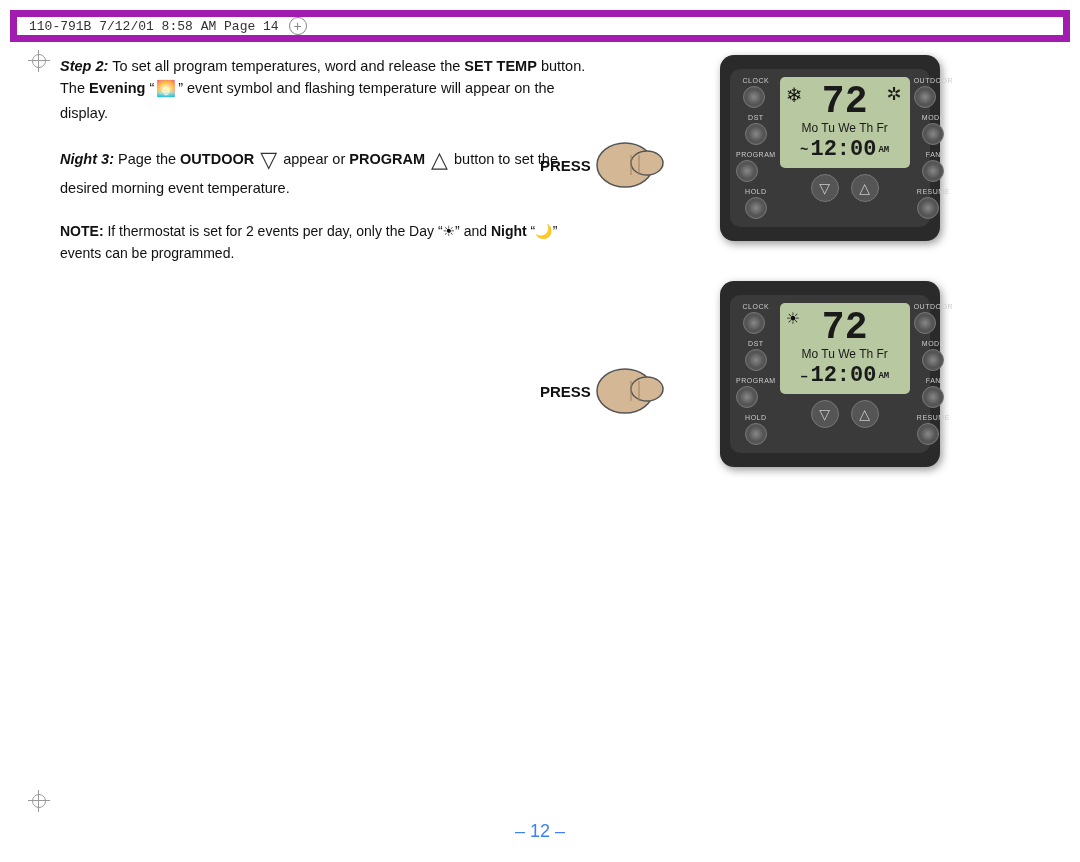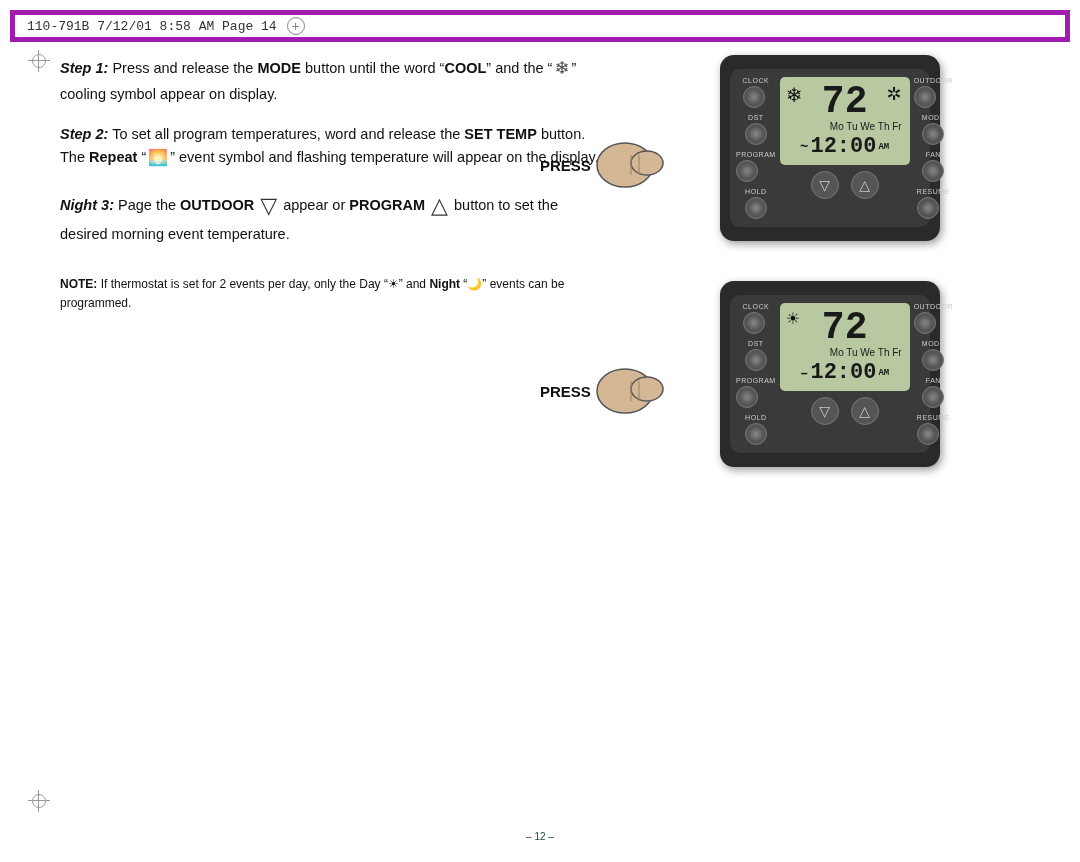--- a/index.html
+++ b/index.html
@@ -14,21 +14,21 @@
       overflow: hidden;
     }
 
     
     .header-bar {
       position: absolute;
       top: 10px;
       left: 10px;
       right: 10px;
       height: 32px;
-      border: 5px solid #a21caf;
+      border: 7px solid #a21caf;
       display: flex;
       align-items: center;
       padding: 0 12px;
       text-align: center;
     }
     .header-text {
       font-size: 13px;
       color: #333;
       font-family: 'Courier New', monospace;
     }
@@ -90,22 +90,22 @@
     }
     .bold-text { font-weight: bold; }
     .inline-icon {
       display: inline-block;
       vertical-align: middle;
       margin: 0 2px;
     }
 
     
     .note-block {
-      margin-top: 30px;
-      font-size: 12px;
+      margin-top: 22px;
+      font-size: 14px;
       line-height: 1.55;
     }
     .note-label { font-weight: bold; }
 
     
     .thermostat {
       background: #2a2a2a;
       border-radius: 14px;
       padding: 14px 10px 14px 10px;
       width: 220px;
@@ -137,23 +137,23 @@
       line-height: 1;
     }
     .thermo-star {
       font-size: 18px;
       color: #1a1a1a;
       position: absolute;
       top: 6px;
       right: 8px;
     }
     .thermo-days {
-      font-size: 10px;
+      font-size: 12px;
       color: #1a1a1a;
-      text-align: right;
+      text-align: center;
       margin-bottom: 2px;
     }
     .thermo-time {
       font-size: 22px;
       font-weight: bold;
       color: #1a1a1a;
       font-family: 'Courier New', monospace;
       display: flex;
       align-items: center;
       justify-content: center;
@@ -246,22 +246,22 @@
       margin-right: 6px;
       font-family: Arial, sans-serif;
     }
 
     
     .page-number {
       position: absolute;
       bottom: 20px;
       left: 50%;
       transform: translateX(-50%);
-      font-size: 10px;
-      color: #14532d;
+      font-size: 18px;
+      color: #3b82f6;
     }
 
     
     .icon-snowflake { color: #444; }
 
     
     .thermo-screen2 {
       background: #b8c8a0;
       border-radius: 5px;
       padding: 6px 8px;
@@ -304,28 +304,24 @@
     <div style="position:absolute;top:10px;left:0;width:22px;height:1px;background:#999;"></div>
     <div style="position:absolute;top:0;left:10px;width:1px;height:22px;background:#999;"></div>
     <div style="position:absolute;top:4px;left:4px;width:14px;height:14px;border-radius:50%;border:1px solid #999;"></div>
   </div>
 </div>
 
 <div class="main-content">
 
   <div class="text-column">
 
-    <div class="step-block">
-      <span class="step-label">Step 1:</span>
-      <span>Press and release the </span><span class="bold-text">MODE</span><span> button until the word “</span><span class="bold-text">COOL</span><span>” and the “</span><span class="inline-icon icon-snowflake" style="font-size:18px;">❄</span><span>” cooling symbol appear on display.</span>
-    </div>
 
     <div class="step-block">
       <span class="step-label">Step 2:</span>
-      <span>To set all program temperatures, word and release the </span><span class="bold-text">SET TEMP</span><span> button. The </span><span class="bold-text">Repeat</span><span> “</span><span class="inline-icon" style="font-size:16px;">🌅</span><span>” event symbol and flashing temperature will appear on the display.</span>
+      <span>To set all program temperatures, word and release the </span><span class="bold-text">SET TEMP</span><span> button. The </span><span class="bold-text">Evening</span><span> “</span><span class="inline-icon" style="font-size:16px;">🌅</span><span>” event symbol and flashing temperature will appear on the display.</span>
     </div>
 
     <div class="step-block">
       <span class="step-label">Night 3:</span>
       <span>Page the </span><span class="bold-text">OUTDOOR</span>
       <span class="inline-icon" style="font-size:22px;color:#333;">▽</span>
       <span> appear or </span><span class="bold-text">PROGRAM</span>
       <span class="inline-icon" style="font-size:22px;color:#333;">△</span>
       <span> button to set the desired morning event temperature.</span>
     </div>

